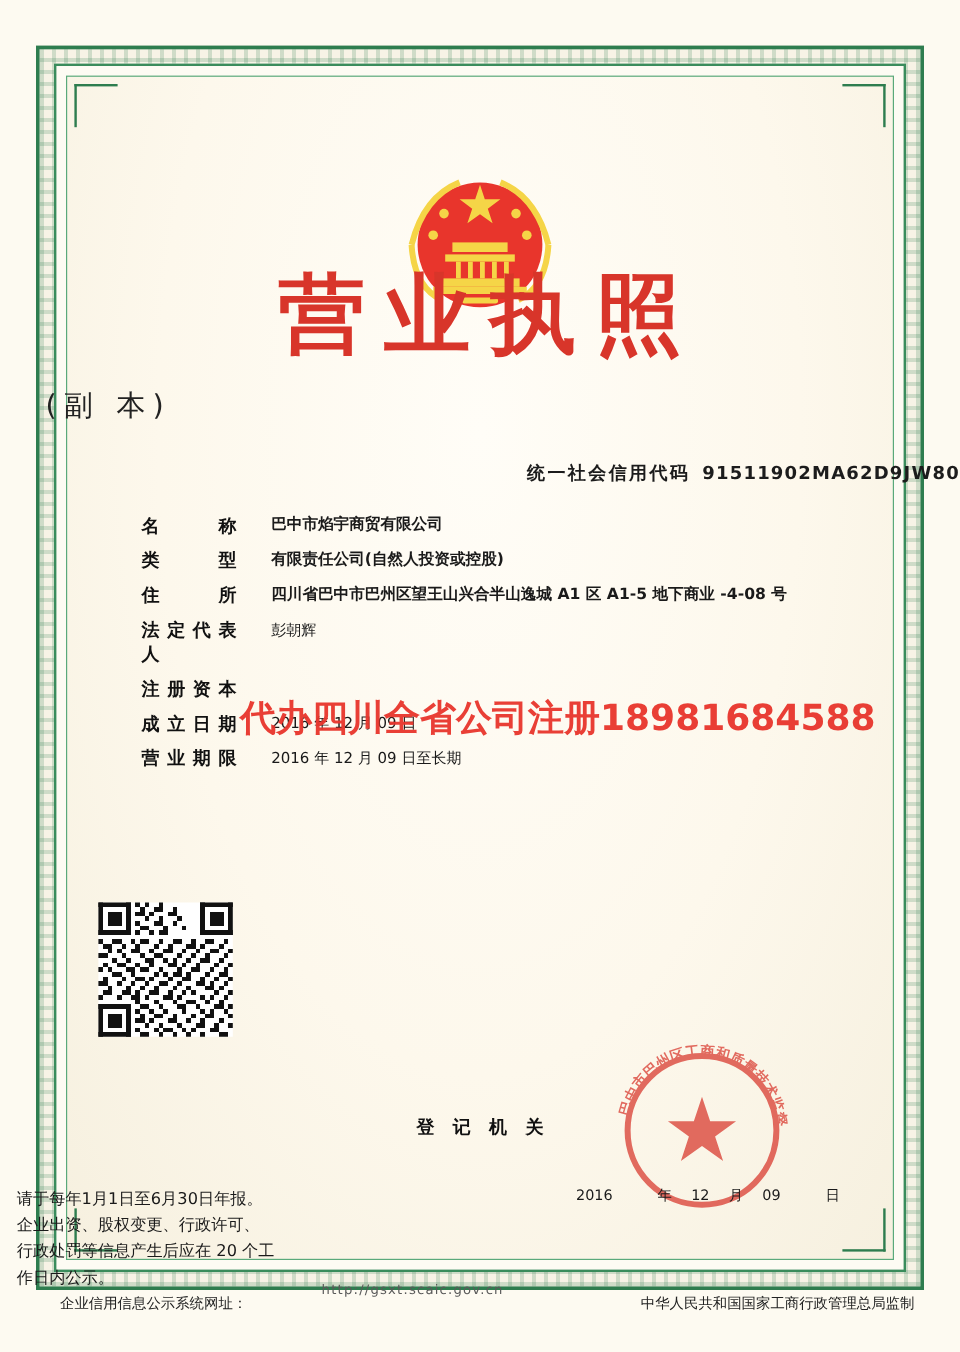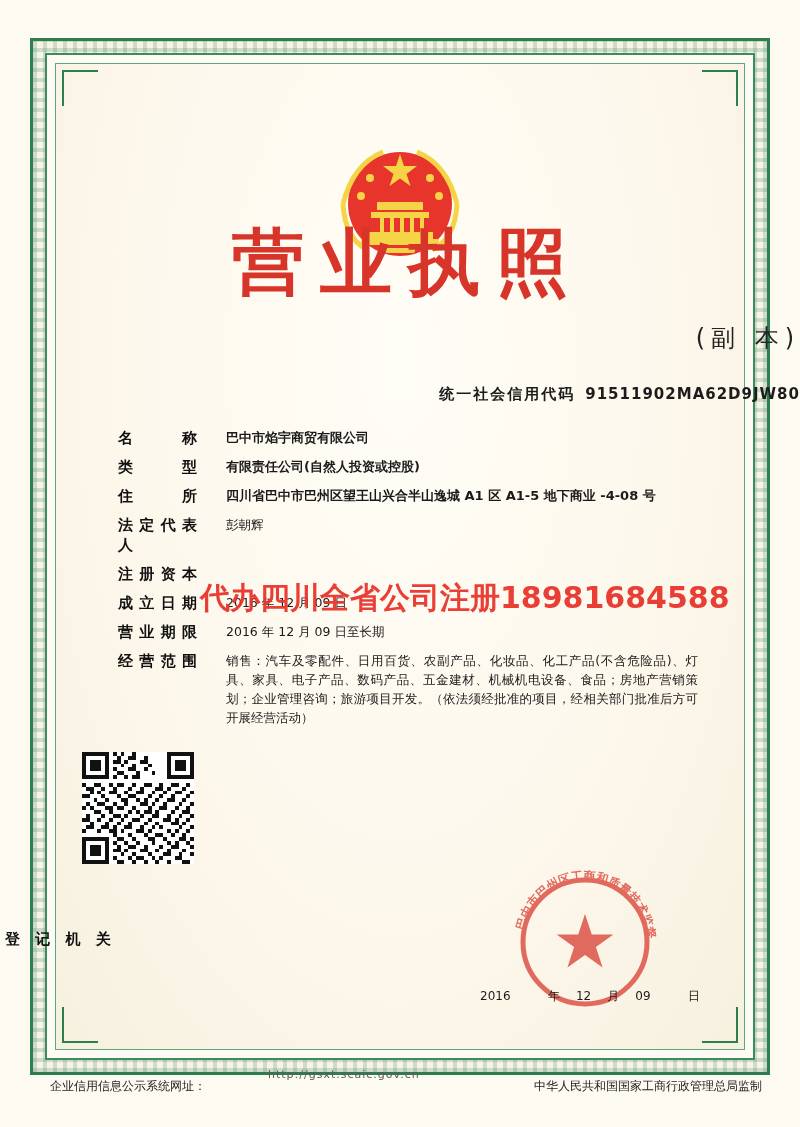--- a/index.html
+++ b/index.html
@@ -73,25 +73,26 @@
     font-size: 72px;
     font-weight: bold;
     letter-spacing: 16px;
     color: #d8352a;
     text-indent: 16px;
   }
   .subtitle {
     position: absolute;
     top: 322px;
     left: 0; right: 0;
-    text-align: right;
+    text-align: left;
     font-size: 24px;
     color: #222222;
     letter-spacing: 6px;
     text-indent: 6px;
+    padding-left: 32px;
   }
   .credit-code {
     position: absolute;
     top: 385px;
     left: 0; right: 0;
     text-align: right;
     font-size: 15px;
     font-weight: bold;
     color: #1c1c1c;
     letter-spacing: 2px;
@@ -155,21 +156,21 @@
     width: 160px;
     height: 160px;
     opacity: 0.72;
   }
 
   
   .registry {
     position: absolute;
     left: 0; right: 0;
     top: 930px;
-    text-align: left;
+    text-align: center;
     font-size: 15px;
     font-weight: bold;
     color: #111111;
     letter-spacing: 5px;
     text-indent: 5px;
   }
   .date-line {
     position: absolute;
     left: 480px;
     top: 988px;
@@ -308,24 +309,20 @@
     <div class="field-row">
       <div class="field-label">成立日期</div>
       <div class="field-value small">2016 年 12 月 09 日</div>
     </div>
 
     <div class="field-row">
       <div class="field-label">营业期限</div>
       <div class="field-value small">2016 年 12 月 09 日至长期</div>
     </div>
 
-    <div class="field-row scope">
-      <div class="field-label">经营范围</div>
-      <div class="field-value">销售：汽车及零配件、日用百货、农副产品、化妆品、化工产品(不含危险品)、灯具、家具、电子产品、数码产品、五金建材、机械机电设备、食品；房地产营销策划；企业管理咨询；旅游项目开发。（依法须经批准的项目，经相关部门批准后方可开展经营活动）</div>
-    </div>
 
   </div>
 
   <svg class="qr" viewBox="0 0 29 29" shape-rendering="crispEdges">
     <rect width="29" height="29" fill="#ffffff"></rect>
     <g fill="#111111">
       <rect x="0" y="0" width="7" height="1"></rect>
         <rect x="0" y="6" width="7" height="1"></rect>
       <rect x="0" y="0" width="1" height="7"></rect>
         <rect x="6" y="0" width="1" height="7"></rect>
@@ -543,20 +540,26 @@
     <span class="num">2016</span>
     <span class="sp"></span>
     <span class="unit">年</span>
     <span class="num">12</span>
     <span class="unit">月</span>
     <span class="num">09</span>
     <span class="sp"></span>
     <span class="unit">日</span>
   </div>
 
+  <div class="notice">
+    <div>请于每年1月1日至6月30日年报。</div>
+    <div>企业出资、股权变更、行政许可、</div>
+    <div>行政处罚等信息产生后应在 20 个工</div>
+    <div>作日内公示。</div>
+  </div>
 
   <div class="site-line">企业信用信息公示系统网址：</div>
   <div class="site-url">http://gsxt.scaic.gov.cn</div>
   <div class="issuer">中华人民共和国国家工商行政管理总局监制</div>
 
   <div class="watermark">代办四川全省公司注册18981684588</div>
 
 </div>
 
 </body></html>

